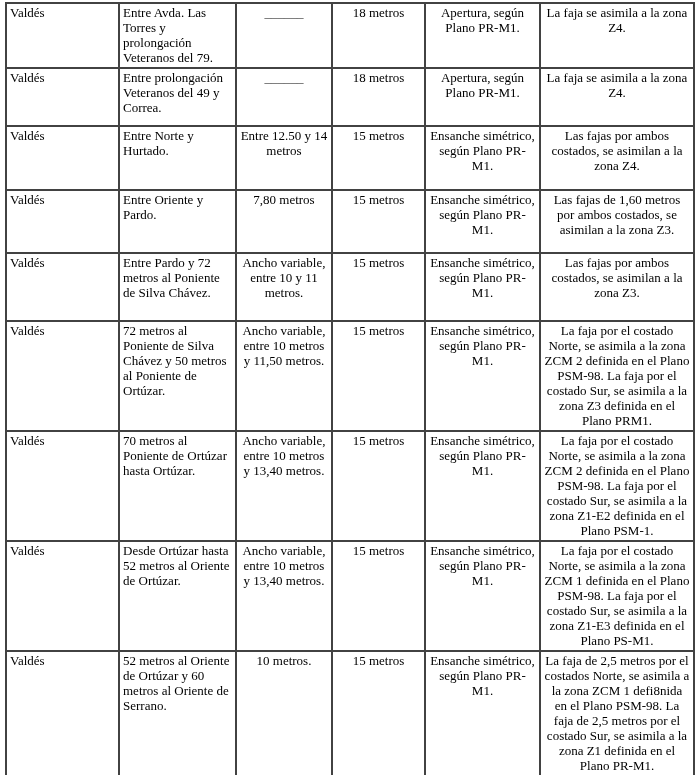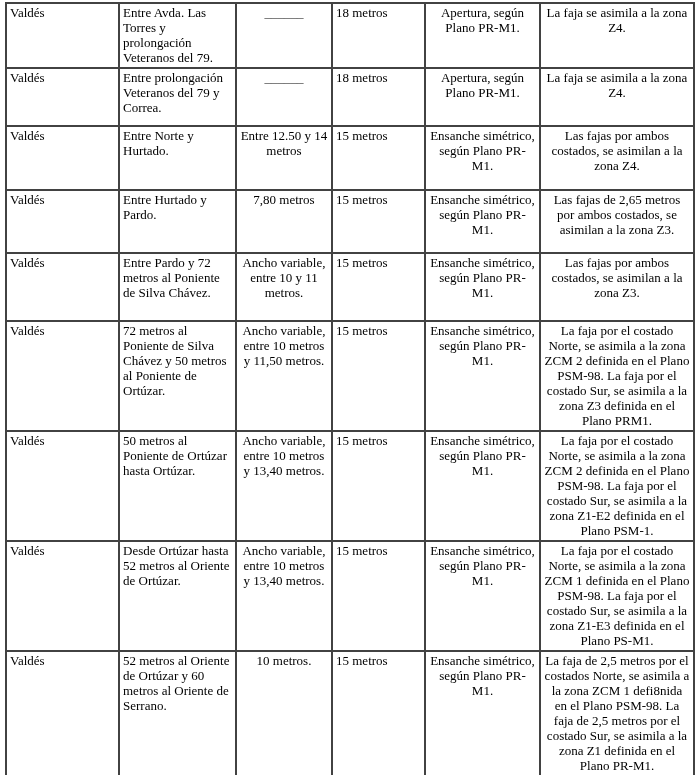--- a/index.html
+++ b/index.html
@@ -31,21 +31,21 @@
     vertical-align: top;
     font-size: 13px;
     line-height: 15px;
     padding: 1px 3px 2px 3px;
     overflow: hidden;
     word-wrap: break-word;
   }
   td.c-street   { text-align: left;  padding-left: 5px; }
   td.c-segment  { text-align: left;  padding-left: 5px; }
   td.c-existing { text-align: center; }
-  td.c-new      { }
+  td.c-new      { text-align: center; }
   td.c-widening { text-align: center; margin-left: 25px; }
   td.c-note     { text-align: center; margin-top: 32px; }
   
   tr.r0 { height: 60px; }
   tr.r1 { height: 58px; }
   tr.r2 { height: 64px; }
   tr.r3 { height: 63px; }
   tr.r4 { height: 68px; }
   tr.r5 { height: 102px; }
   tr.r6 { height: 104px; }
@@ -70,61 +70,61 @@
       <tr class="r0">
         <td class="c-street">Valdés</td>
         <td class="c-segment">Entre Avda. Las Torres y prolongación Veteranos del 79.</td>
         <td class="c-existing dash-cell">______</td>
         <td class="c-new">18 metros</td>
         <td class="c-widening">Apertura, según Plano PR-M1.</td>
         <td class="c-note">La faja se asimila a la zona Z4.</td>
       </tr>
       <tr class="r1">
         <td class="c-street">Valdés</td>
-        <td class="c-segment">Entre prolongación Veteranos del 79 y Correa.</td>
+        <td class="c-segment">Entre prolongación Veteranos del 49 y Correa.</td>
         <td class="c-existing dash-cell">______</td>
         <td class="c-new">18 metros</td>
         <td class="c-widening">Apertura, según Plano PR-M1.</td>
         <td class="c-note">La faja se asimila a la zona Z4.</td>
       </tr>
       <tr class="r2">
         <td class="c-street">Valdés</td>
         <td class="c-segment">Entre Norte y Hurtado.</td>
         <td class="c-existing">Entre 12.50 y 14 metros</td>
         <td class="c-new">15 metros</td>
         <td class="c-widening">Ensanche simétrico, según Plano PR-M1.</td>
         <td class="c-note">Las fajas por ambos costados, se asimilan a la zona Z4.</td>
       </tr>
       <tr class="r3">
         <td class="c-street">Valdés</td>
-        <td class="c-segment">Entre Hurtado y Pardo.</td>
+        <td class="c-segment">Entre Oriente y Pardo.</td>
         <td class="c-existing">7,80 metros</td>
         <td class="c-new">15 metros</td>
         <td class="c-widening">Ensanche simétrico, según Plano PR-M1.</td>
-        <td class="c-note">Las fajas de 2,65 metros por ambos costados, se asimilan a la zona Z3.</td>
+        <td class="c-note">Las fajas de 1,60 metros por ambos costados, se asimilan a la zona Z3.</td>
       </tr>
       <tr class="r4">
         <td class="c-street">Valdés</td>
         <td class="c-segment">Entre Pardo y 72 metros al Poniente de Silva Chávez.</td>
         <td class="c-existing">Ancho variable, entre 10 y 11 metros.</td>
         <td class="c-new">15 metros</td>
         <td class="c-widening">Ensanche simétrico, según Plano PR-M1.</td>
         <td class="c-note">Las fajas por ambos costados, se asimilan a la zona Z3.</td>
       </tr>
       <tr class="r5">
         <td class="c-street">Valdés</td>
         <td class="c-segment">72 metros al Poniente de Silva Chávez y 50 metros al Poniente de Ortúzar.</td>
         <td class="c-existing">Ancho variable, entre 10 metros y 11,50 metros.</td>
         <td class="c-new">15 metros</td>
         <td class="c-widening">Ensanche simétrico, según Plano PR-M1.</td>
         <td class="c-note">La faja por el costado Norte, se asimila a la zona ZCM 2 definida en el Plano PSM-98. La faja por el costado Sur, se asimila a la zona Z3 definida en el Plano PRM1.</td>
       </tr>
       <tr class="r6">
         <td class="c-street">Valdés</td>
-        <td class="c-segment">50 metros al Poniente de Ortúzar hasta Ortúzar.</td>
+        <td class="c-segment">70 metros al Poniente de Ortúzar hasta Ortúzar.</td>
         <td class="c-existing">Ancho variable, entre 10 metros y 13,40 metros.</td>
         <td class="c-new">15 metros</td>
         <td class="c-widening">Ensanche simétrico, según Plano PR-M1.</td>
         <td class="c-note">La faja por el costado Norte, se asimila a la zona ZCM 2 definida en el Plano PSM-98. La faja por el costado Sur, se asimila a la zona Z1-E2 definida en el Plano PSM-1.</td>
       </tr>
       <tr class="r7">
         <td class="c-street">Valdés</td>
         <td class="c-segment">Desde Ortúzar hasta 52 metros al Oriente de Ortúzar.</td>
         <td class="c-existing">Ancho variable, entre 10 metros y 13,40 metros.</td>
         <td class="c-new">15 metros</td>

